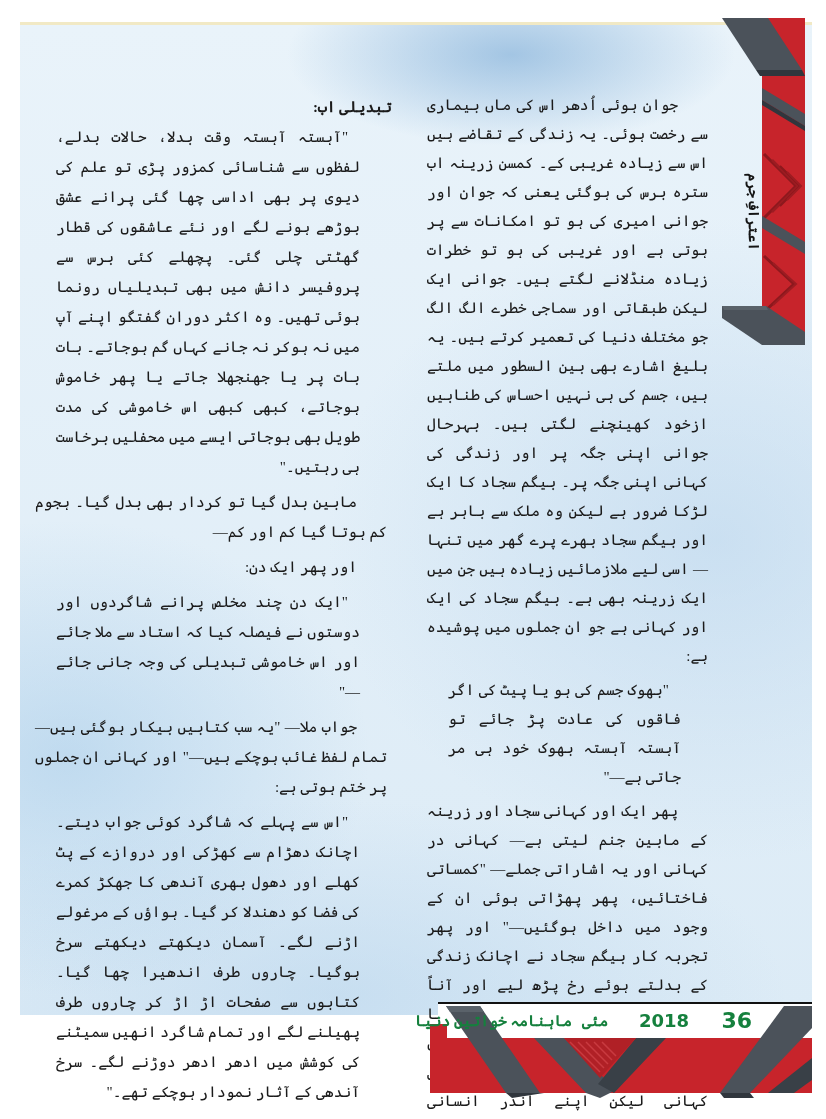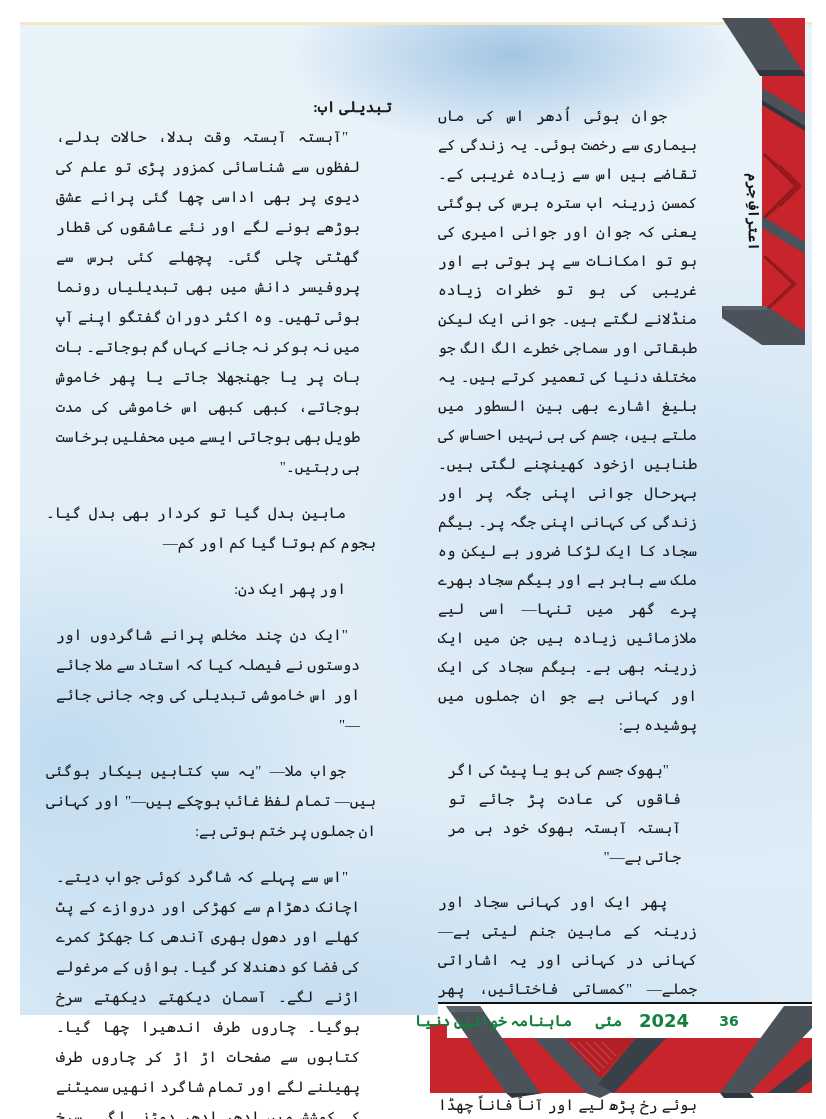--- a/index.html
+++ b/index.html
@@ -18,42 +18,42 @@
       radial-gradient(ellipse 600px 260px at 40% 98%, rgba(160,198,230,.35), rgba(160,198,230,0) 75%),
       linear-gradient(#e9f3fa,#dcebf6);
   }
   
   .col{
     position:absolute;direction:rtl;text-align:justify;color:#1b1b1b;
     font-size:15px;line-height:29px;
   }
   .col-right{left:422px;top:86px;width:291px;}
   .col-left{left:30px;top:92px;width:362px;line-height:30px;}
-  .para{margin:16px;text-indent:30px;}
+  .para{margin:5px;text-indent:30px;}
   .quote{margin:0;padding:0 32px 0 26px;text-indent:12px;}
   .lead{margin:0;text-indent:0;font-weight:bold;}
   
   .side-deco{position:absolute;left:698px;top:18px;width:114px;height:336px;}
   .vtitle{
     position:absolute;left:762px;top:150px;width:124px;height:22px;
     transform:rotate(90deg);transform-origin:left top;
     direction:rtl;text-align:center;font-size:14px;font-weight:bold;color:#141414;
     font-family:"Liberation Serif","DejaVu Serif",serif;white-space:nowrap;
   }
   
   .footer{position:absolute;left:428px;top:1000px;width:384px;height:100px;}
   .footer-text{
     position:absolute;top:1006px;height:30px;line-height:30px;color:#15803d;
     direction:rtl;white-space:nowrap;
   }
   .ft-mag{left:462px;width:110px;text-align:center;font-size:15px;font-weight:bold;}
-  .ft-month{left:582px;width:40px;text-align:right;font-size:15px;font-weight:bold;}
+  .ft-month{left:582px;width:40px;text-align:left;font-size:15px;font-weight:bold;}
   .ft-year{left:632px;width:64px;text-align:center;font-size:18px;font-weight:bold;
            font-family:"DejaVu Sans","Liberation Sans",sans-serif;}
-  .ft-num{left:706px;width:46px;text-align:center;font-size:14px;font-weight:bold;
+  .ft-num{left:706px;width:46px;font-size:22px;font-weight:bold;
           font-family:"DejaVu Sans","Liberation Sans",sans-serif;}
 </style>
 </head>
 <body>
 
 <div class="canvas">
 
   <div class="wash"></div>
 
   <div class="col col-right">
@@ -119,16 +119,16 @@
       <polygon points="136,38 208,38 172,78" fill="#b02026"></polygon>
       <path d="M 142,42 L 172,72 M 150,42 L 176,68 M 158,42 L 180,64 M 166,42 L 184,60 M 174,42 L 188,56" stroke="#c93a40" stroke-width="1.5"></path>
 
       <polygon points="292,93 356,6 384,6 384,28 322,93" fill="#4b525a"></polygon>
       <polygon points="292,93 322,93 326,98 296,98" fill="#30363d"></polygon>
       <polygon points="340,93 384,58 384,80 366,93" fill="#394047"></polygon>
     </svg>
   </div>
   <div class="footer-text ft-mag">ماہنامہ خواتین دنیا</div>
   <div class="footer-text ft-month">مئی</div>
-  <div class="footer-text ft-year">2024</div>
+  <div class="footer-text ft-year">2018</div>
   <div class="footer-text ft-num">36</div>
 
 </div>
 
 </body></html>

